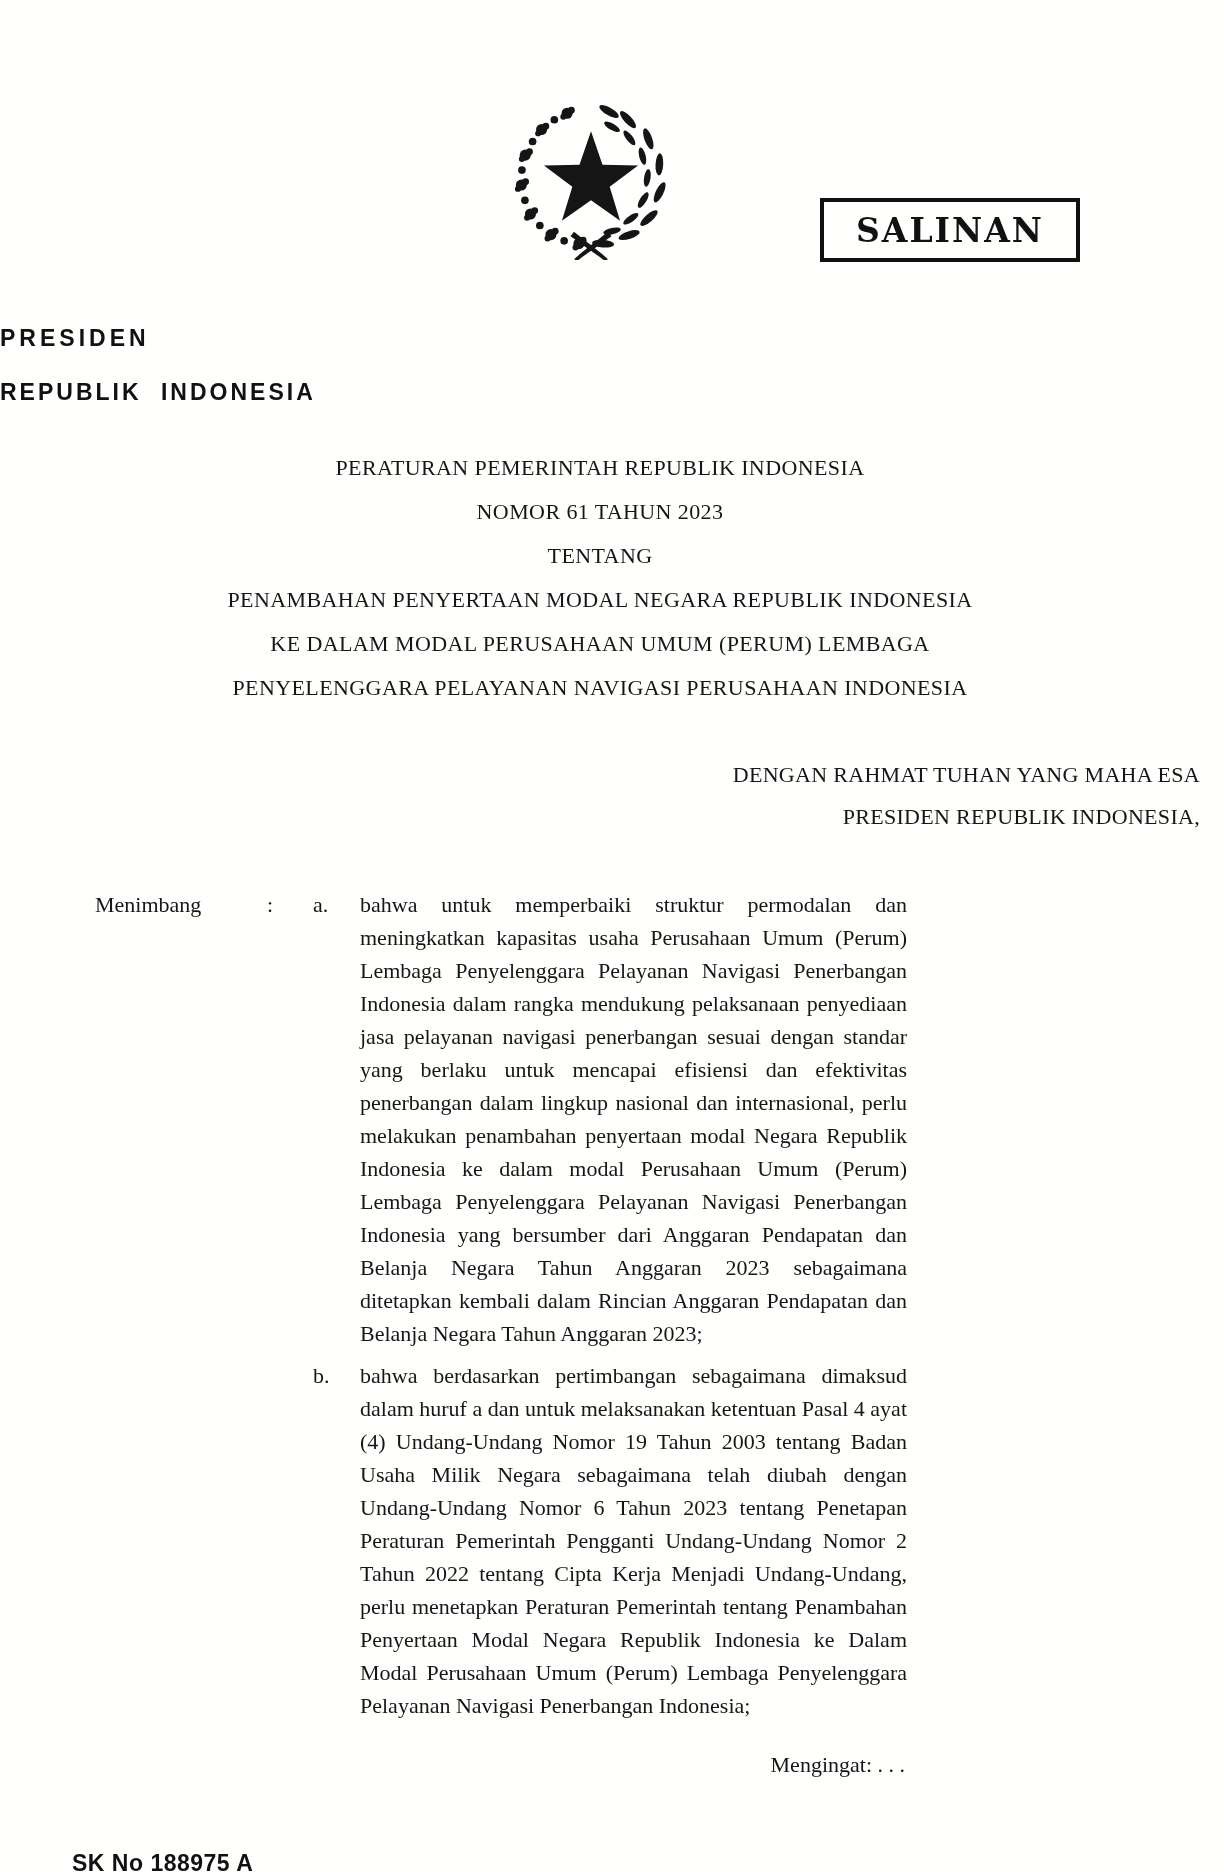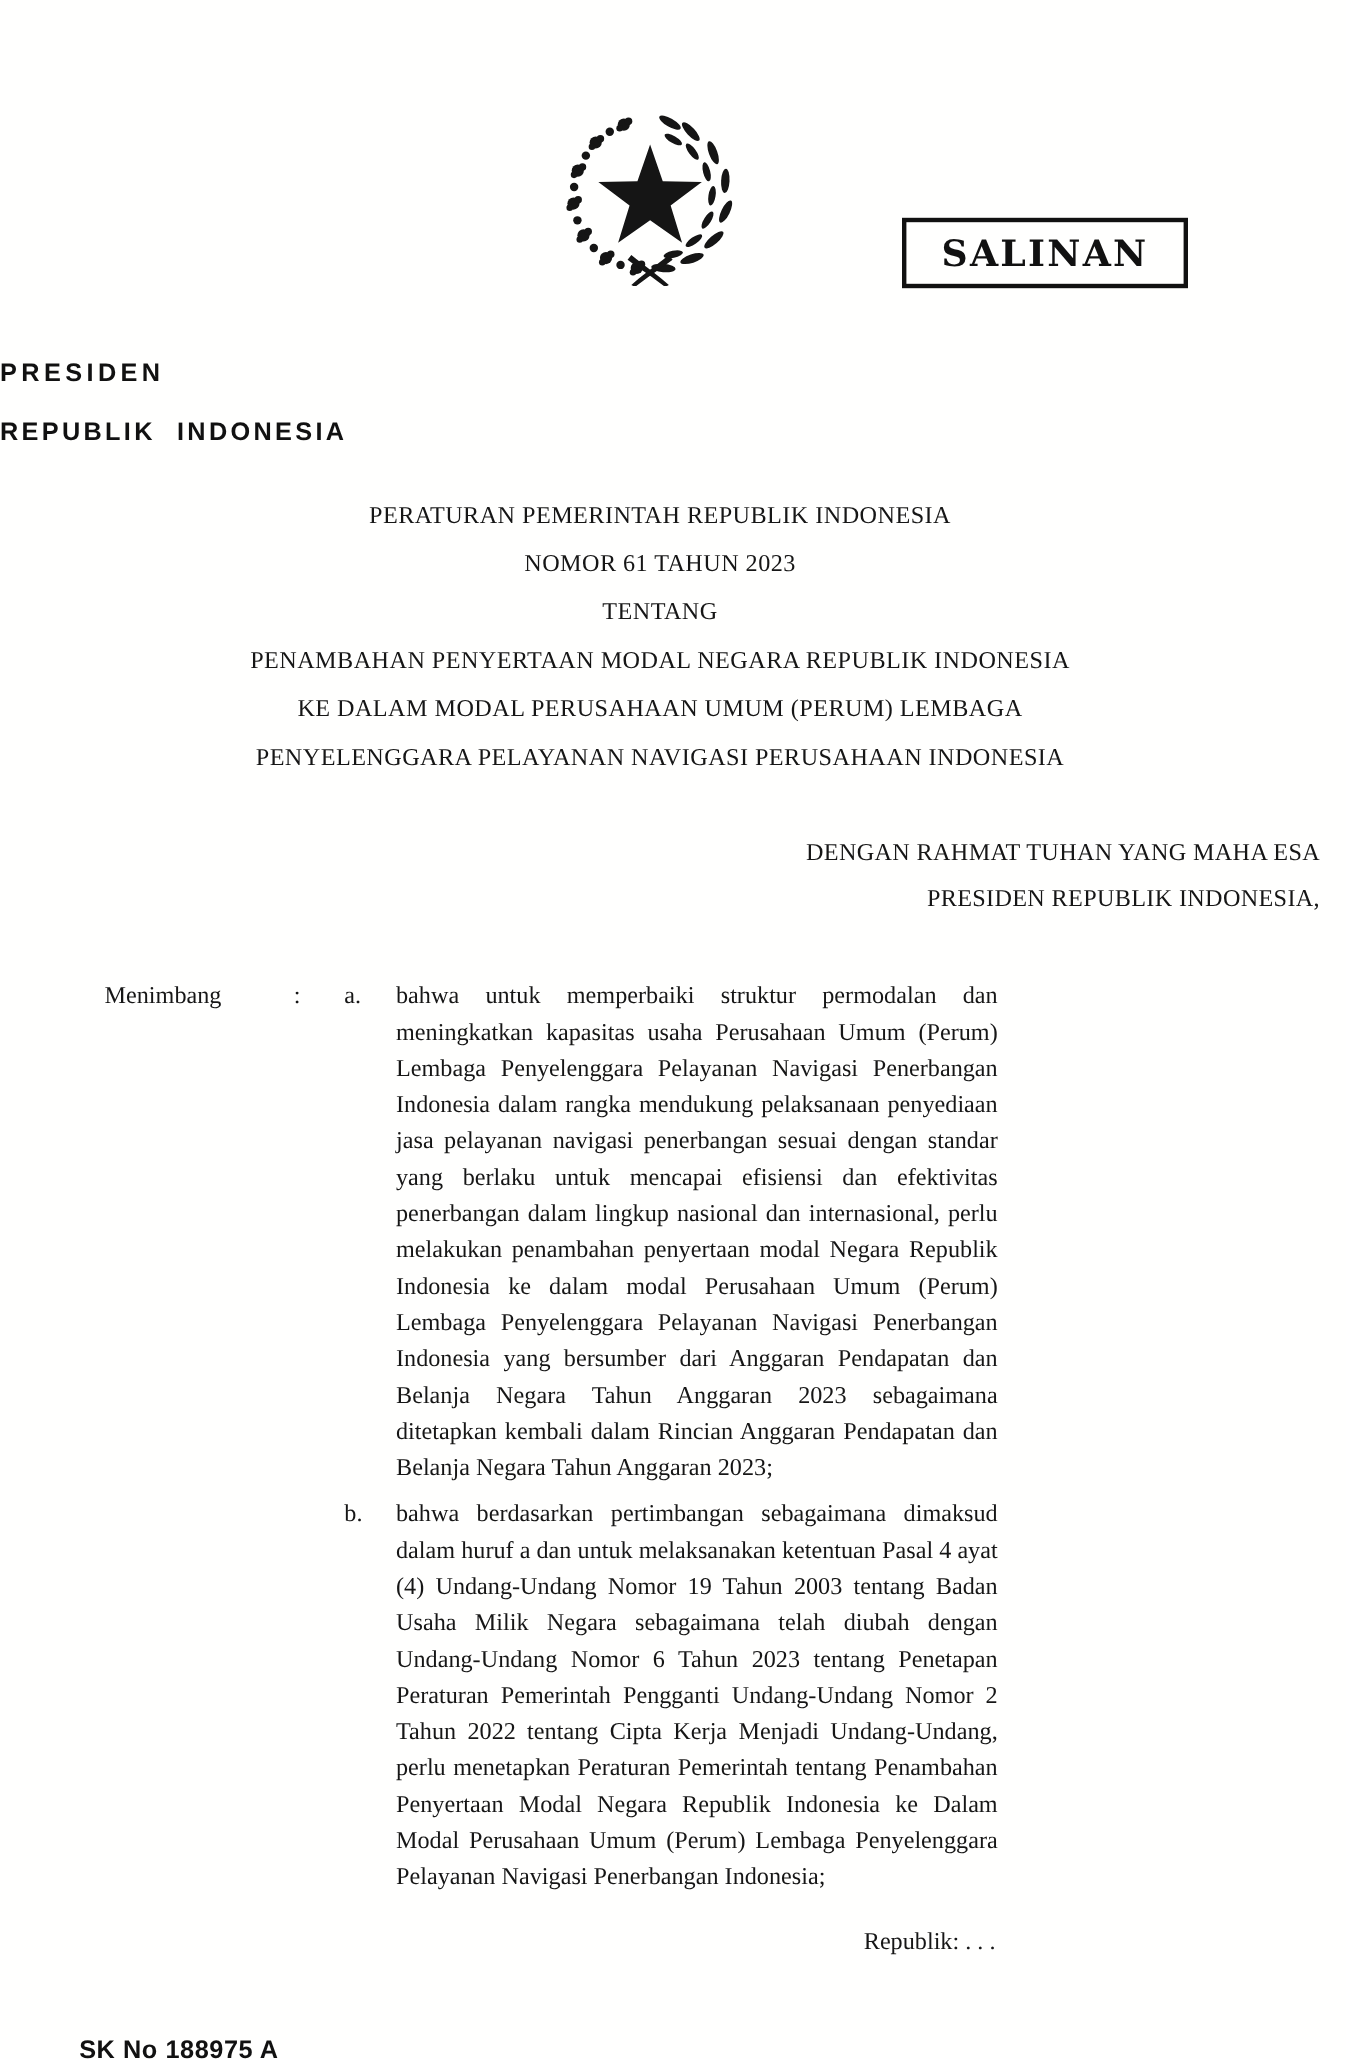--- a/index.html
+++ b/index.html
@@ -210,17 +210,17 @@
         <div class="cons-marker">a.</div>
         <div class="cons-text">bahwa untuk memperbaiki struktur permodalan dan meningkatkan kapasitas usaha Perusahaan Umum (Perum) Lembaga Penyelenggara Pelayanan Navigasi Penerbangan Indonesia dalam rangka mendukung pelaksanaan penyediaan jasa pelayanan navigasi penerbangan sesuai dengan standar yang berlaku untuk mencapai efisiensi dan efektivitas penerbangan dalam lingkup nasional dan internasional, perlu melakukan penambahan penyertaan modal Negara Republik Indonesia ke dalam modal Perusahaan Umum (Perum) Lembaga Penyelenggara Pelayanan Navigasi Penerbangan Indonesia yang bersumber dari Anggaran Pendapatan dan Belanja Negara Tahun Anggaran 2023 sebagaimana ditetapkan kembali dalam Rincian Anggaran Pendapatan dan Belanja Negara Tahun Anggaran 2023;</div>
       </div>
       <div class="cons-item">
         <div class="cons-marker">b.</div>
         <div class="cons-text">bahwa berdasarkan pertimbangan sebagaimana dimaksud dalam huruf a dan untuk melaksanakan ketentuan Pasal 4 ayat (4) Undang-Undang Nomor 19 Tahun 2003 tentang Badan Usaha Milik Negara sebagaimana telah diubah dengan Undang-Undang Nomor 6 Tahun 2023 tentang Penetapan Peraturan Pemerintah Pengganti Undang-Undang Nomor 2 Tahun 2022 tentang Cipta Kerja Menjadi Undang-Undang, perlu menetapkan Peraturan Pemerintah tentang Penambahan Penyertaan Modal Negara Republik Indonesia ke Dalam Modal Perusahaan Umum (Perum) Lembaga Penyelenggara Pelayanan Navigasi Penerbangan Indonesia;</div>
       </div>
     </div>
   </div>
 
-  <div class="catchword">Republik: . . .</div>
+  <div class="catchword">Mengingat: . . .</div>
 
   <div class="doc-code">SK No 188975 A</div>
 
 </div>
 
 </body></html>

